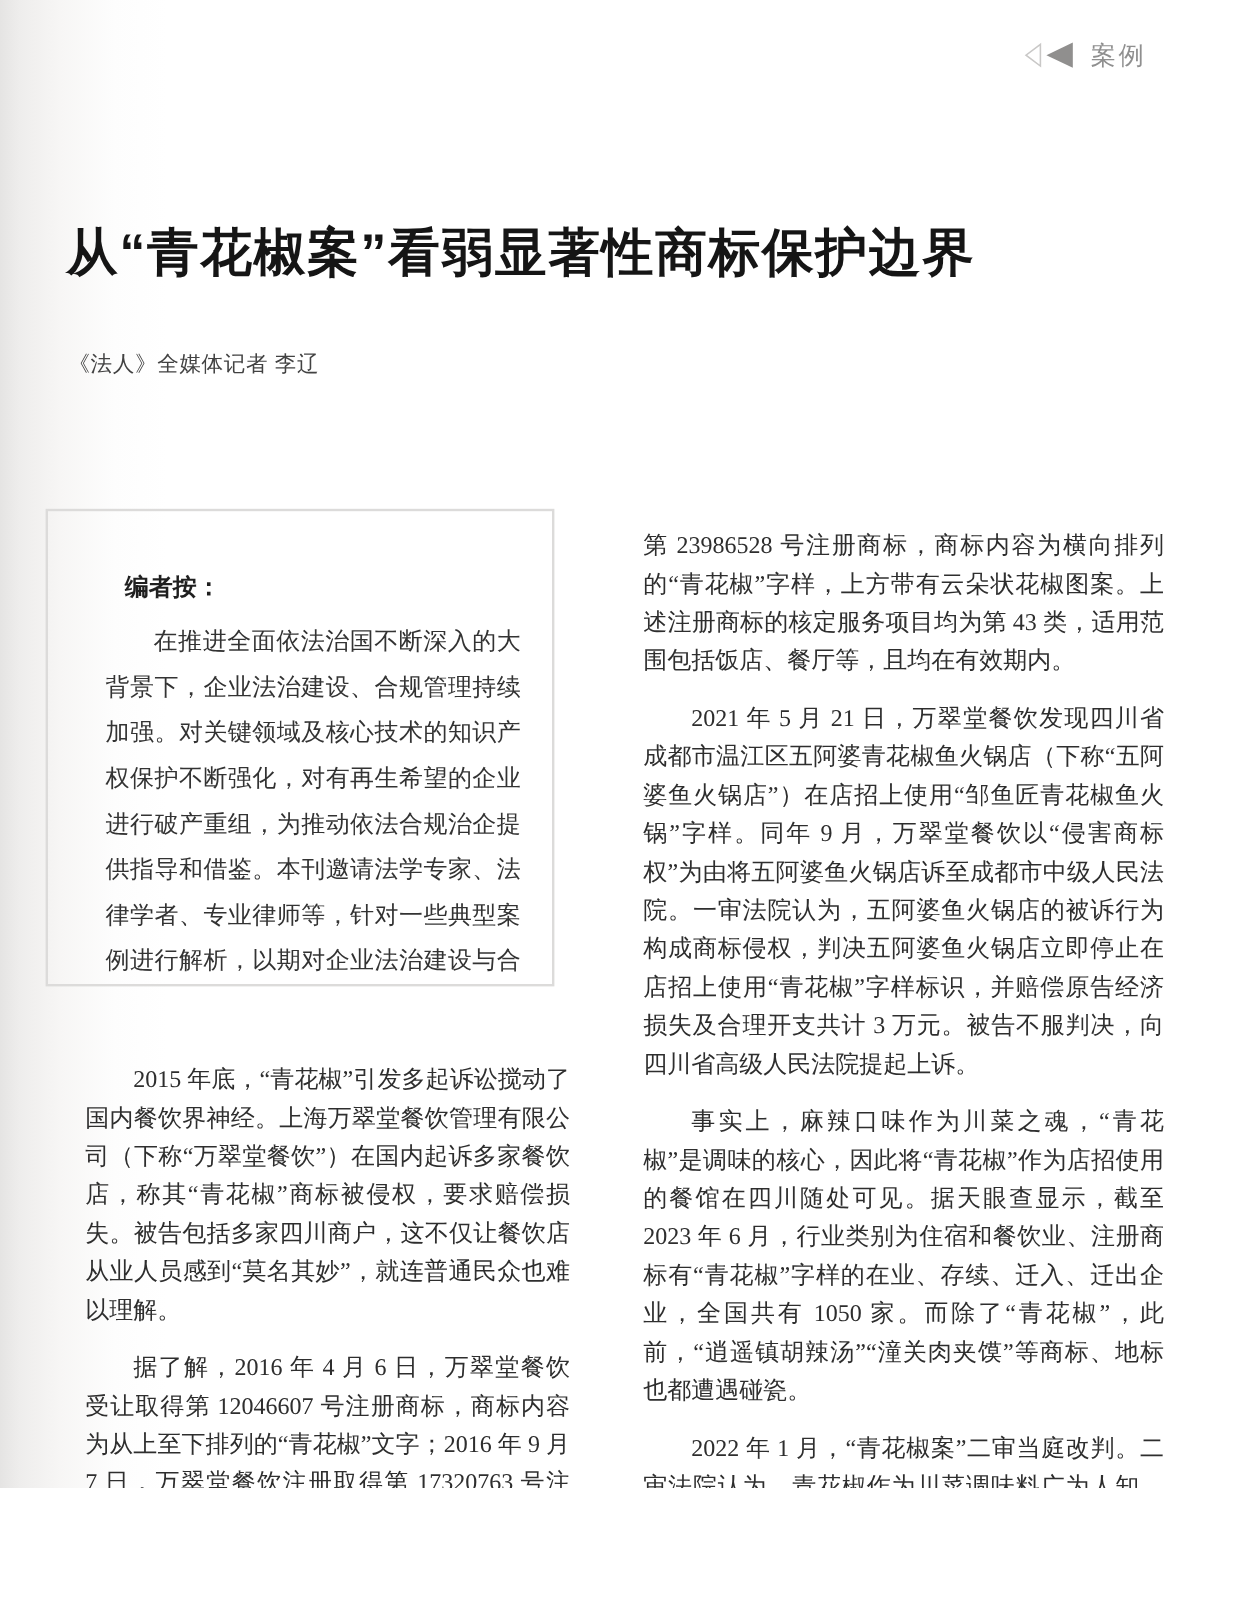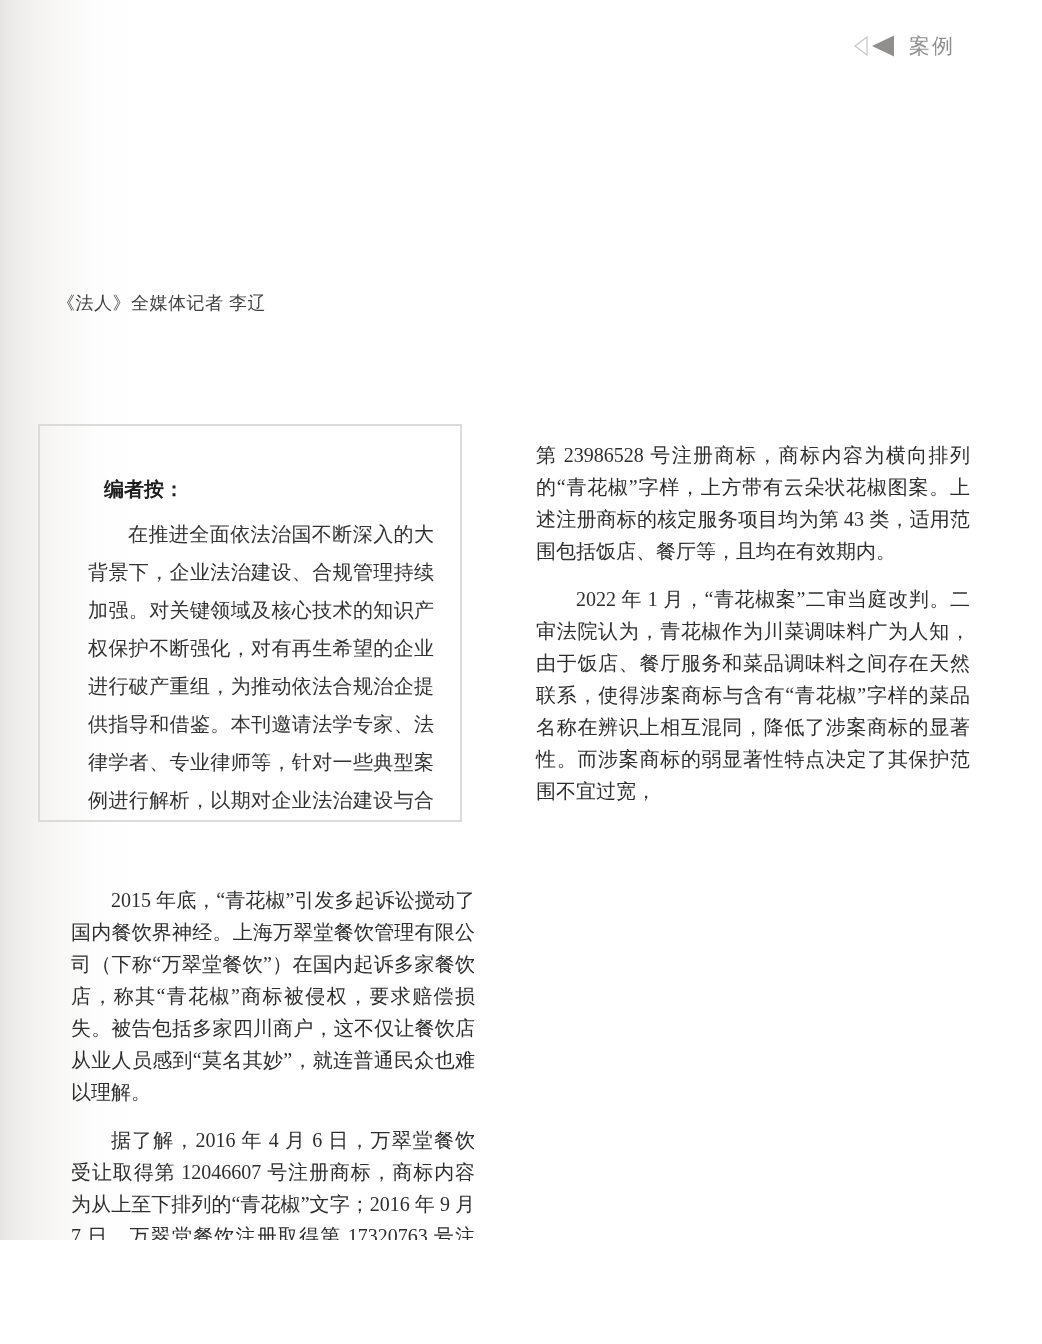--- a/index.html
+++ b/index.html
@@ -155,35 +155,38 @@
 <div class="page">
 
   <div class="header-right">
     <svg width="46" height="24" viewBox="0 0 46 24">
       <polygon points="15,3 3,12 15,21" fill="none" stroke="#c9c8c7" stroke-width="1.3"></polygon>
       <polygon points="42,1.5 20,12 42,22.5" fill="#908f8e"></polygon>
     </svg>
     <span class="cat-label">案例</span>
   </div>
 
+  <h1 class="article-title">从“青花椒案”看弱显著性商标保护边界</h1>
 
   <div class="byline">《法人》全媒体记者 李辽</div>
 
   <div class="editor-box">
     <div class="editor-heading">编者按：</div>
     <p class="editor-body">在推进全面依法治国不断深入的大背景下，企业法治建设、合规管理持续加强。对关键领域及核心技术的知识产权保护不断强化，对有再生希望的企业进行破产重组，为推动依法合规治企提供指导和借鉴。本刊邀请法学专家、法律学者、专业律师等，针对一些典型案例进行解析，以期对企业法治建设与合规管理、风险防控、高质量发展提供参考。</p>
   </div>
 
   <div class="col col-left">
       <p>2015 年底，“青花椒”引发多起诉讼搅动了国内餐饮界神经。上海万翠堂餐饮管理有限公司（下称“万翠堂餐饮”）在国内起诉多家餐饮店，称其“青花椒”商标被侵权，要求赔偿损失。被告包括多家四川商户，这不仅让餐饮店从业人员感到“莫名其妙”，就连普通民众也难以理解。</p>
       <p>据了解，2016 年 4 月 6 日，万翠堂餐饮受让取得第 12046607 号注册商标，商标内容为从上至下排列的“青花椒”文字；2016 年 9 月 7 日，万翠堂餐饮注册取得第 17320763 号注册商标，商标内容为横向排列的“青花椒”字样，左侧带有云朵状花椒图案；2018 年 6 月 21 日，万翠堂餐饮注册取得</p>
     </div>
 
   <div class="col col-right">
       <p>第 23986528 号注册商标，商标内容为横向排列的“青花椒”字样，上方带有云朵状花椒图案。上述注册商标的核定服务项目均为第 43 类，适用范围包括饭店、餐厅等，且均在有效期内。</p>
+      <p>2021 年 5 月 21 日，万翠堂餐饮发现四川省成都市温江区五阿婆青花椒鱼火锅店（下称“五阿婆鱼火锅店”）在店招上使用“邹鱼匠青花椒鱼火锅”字样。同年 9 月，万翠堂餐饮以“侵害商标权”为由将五阿婆鱼火锅店诉至成都市中级人民法院。一审法院认为，五阿婆鱼火锅店的被诉行为构成商标侵权，判决五阿婆鱼火锅店立即停止在店招上使用“青花椒”字样标识，并赔偿原告经济损失及合理开支共计 3 万元。被告不服判决，向四川省高级人民法院提起上诉。</p>
+      <p>事实上，麻辣口味作为川菜之魂，“青花椒”是调味的核心，因此将“青花椒”作为店招使用的餐馆在四川随处可见。据天眼查显示，截至 2023 年 6 月，行业类别为住宿和餐饮业、注册商标有“青花椒”字样的在业、存续、迁入、迁出企业，全国共有 1050 家。而除了“青花椒”，此前，“逍遥镇胡辣汤”“潼关肉夹馍”等商标、地标也都遭遇碰瓷。</p>
       <p>2022 年 1 月，“青花椒案”二审当庭改判。二审法院认为，青花椒作为川菜调味料广为人知，由于饭店、餐厅服务和菜品调味料之间存在天然联系，使得涉案商标与含有“青花椒”字样的菜品名称在辨识上相互混同，降低了涉案商标的显著性。而涉案商标的弱显著性特点决定了其保护范围不宜过宽，</p>
     </div>
 
   <div class="footer-issue">法人杂志2023年06期</div>
 
   <div class="page-num-tri">
     <span class="page-num">73</span>
   </div>
 
 </div>

